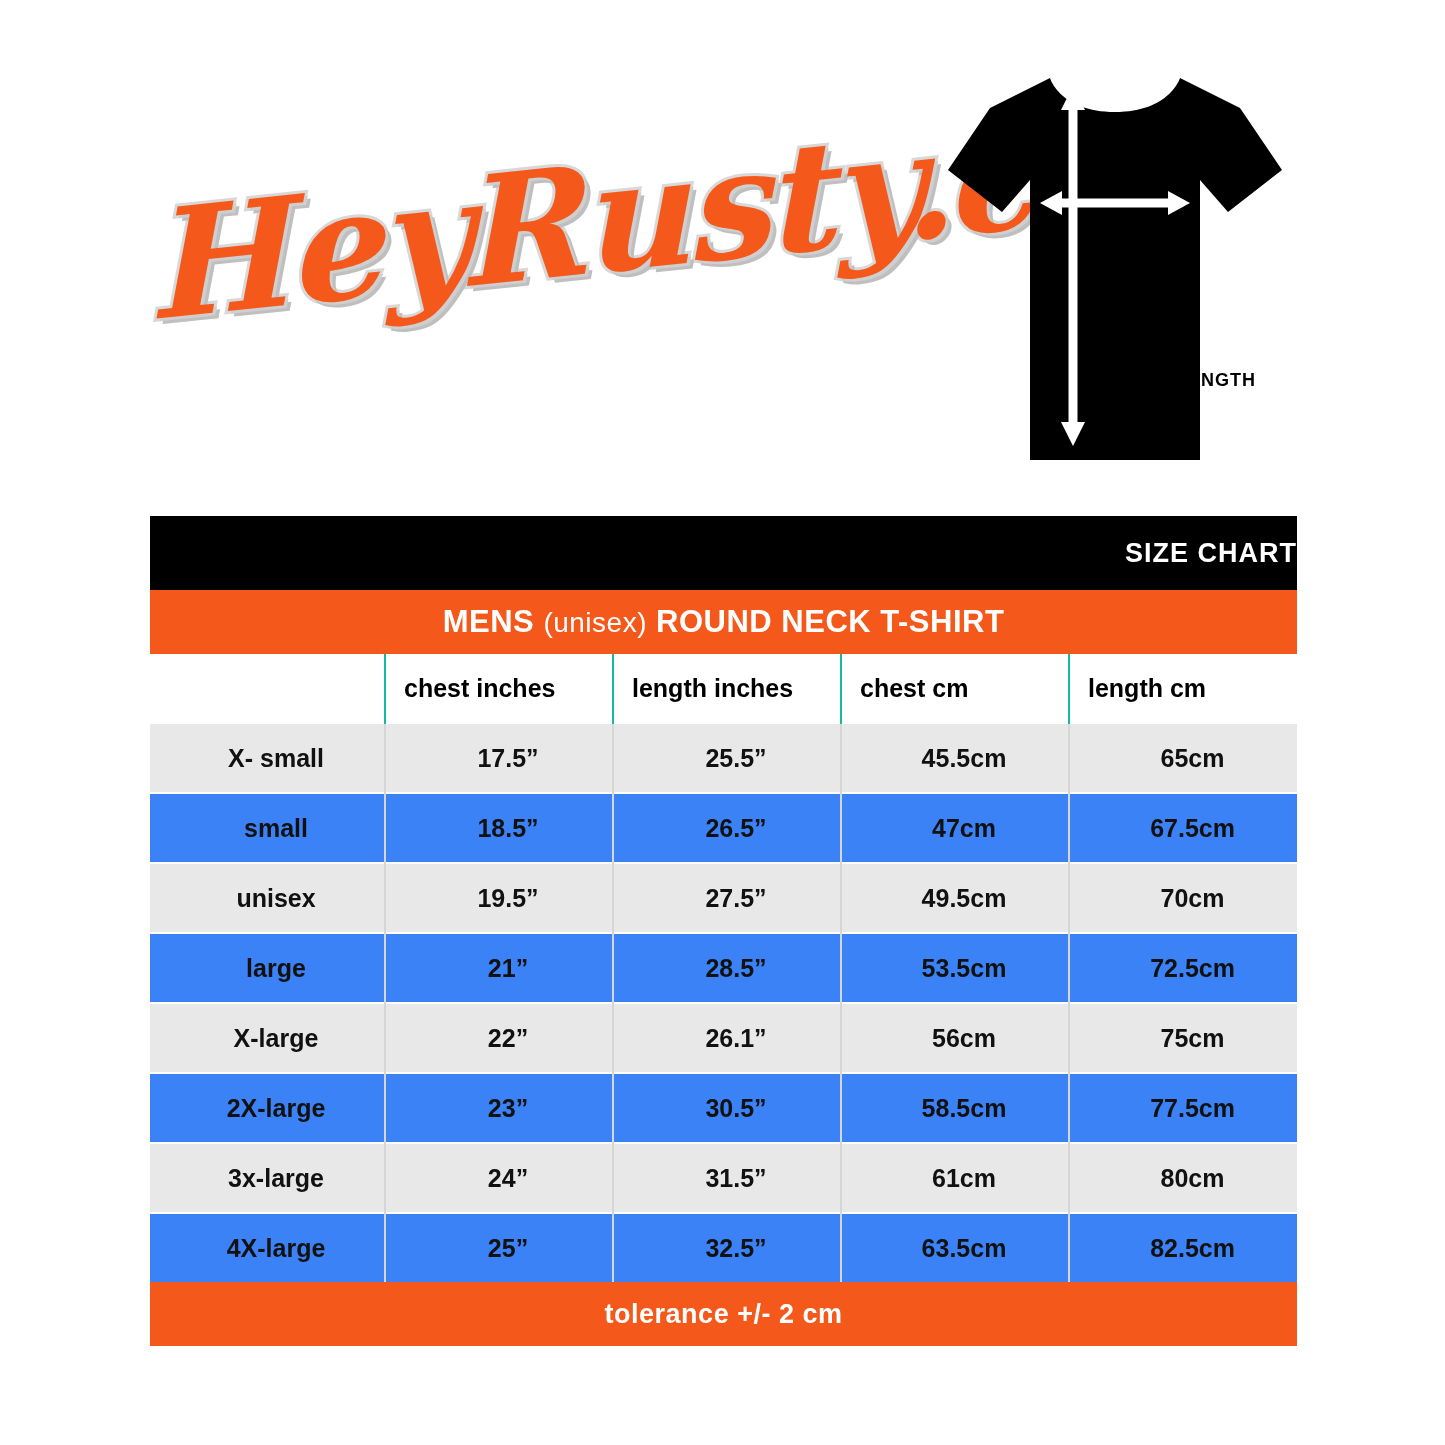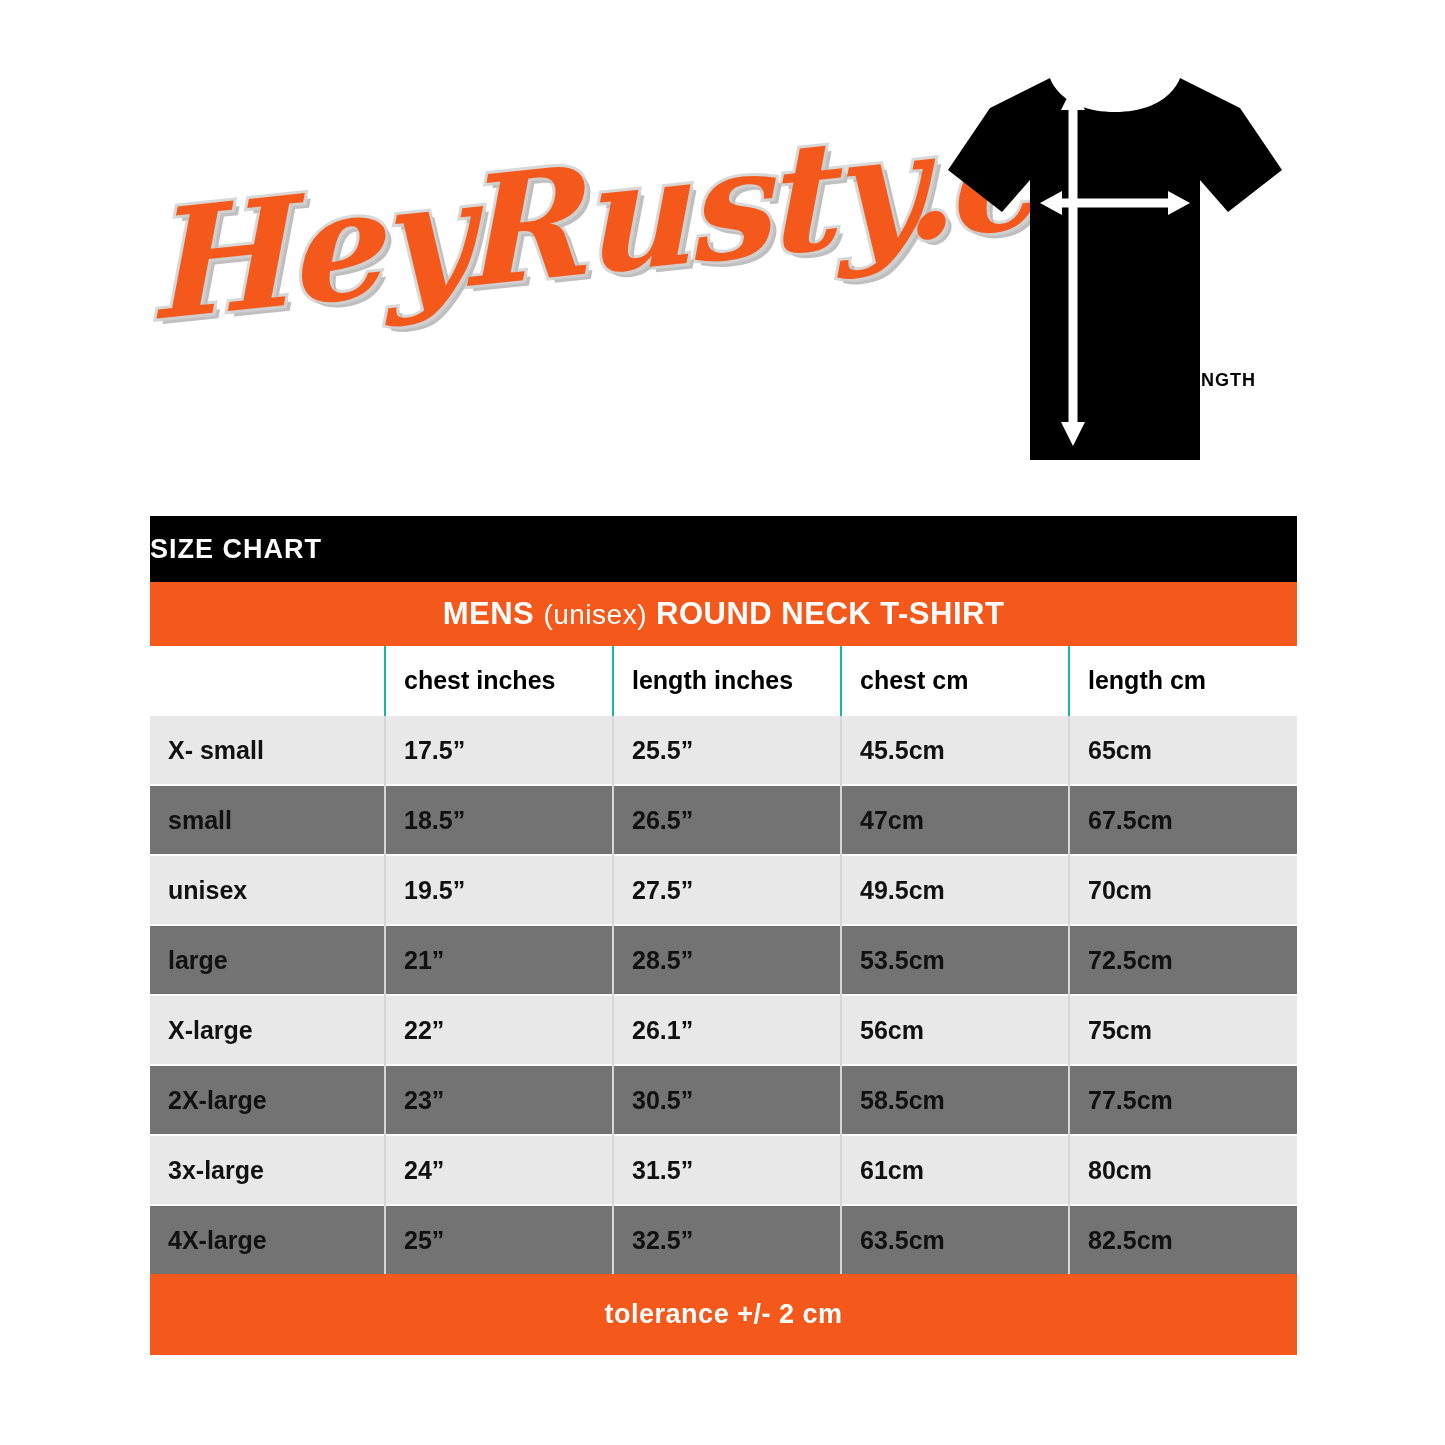--- a/index.html
+++ b/index.html
@@ -87,26 +87,26 @@
     border-collapse: collapse;
     table-layout: fixed;
   }
   .chart td, .chart th {
     padding: 0;
     margin: 0;
   }
   .title-row td {
     background: #000000;
     color: #ffffff;
-    text-align: left;
+    text-align: right;
     font-family: "Liberation Sans", sans-serif;
     font-weight: bold;
     font-size: 27px;
     letter-spacing: 1px;
-    height: 66px;
+    height: 74px;
     vertical-align: middle;
   }
   .subtitle-row td {
     background: #f4591b;
     color: #ffffff;
     text-align: center;
     font-family: "Liberation Sans", sans-serif;
     font-weight: bold;
     font-size: 31px;
     letter-spacing: 0.5px;
@@ -133,33 +133,34 @@
   .data-row td {
     font-family: "Liberation Sans", sans-serif;
     font-weight: bold;
     font-size: 25px;
     height: 68px;
     vertical-align: middle;
     padding-left: 18px;
     color: #111;
     border-right: 2px solid #d6d6d6;
     border-top: 2px solid #ffffff;
+    text-align: center;
   }
   .data-row td:last-child { border-right: none; }
   .data-row.shade td { background: #e8e8e8; }
-  .data-row.plain td { background: #737373; }
+  .data-row.plain td { background: #3b82f6; }
 
   .footer-row td {
     background: #f4591b;
     color: #ffffff;
     text-align: center;
     font-family: "Liberation Sans", sans-serif;
     font-weight: bold;
     font-size: 27px;
-    height: 81px;
+    height: 64px;
     vertical-align: middle;
     letter-spacing: 0.5px;
   }
   .col-size { width: 235px; }
   .col-v { width: 228px; }
 </style>
 </head>
 <body>
 
 <div class="page">

